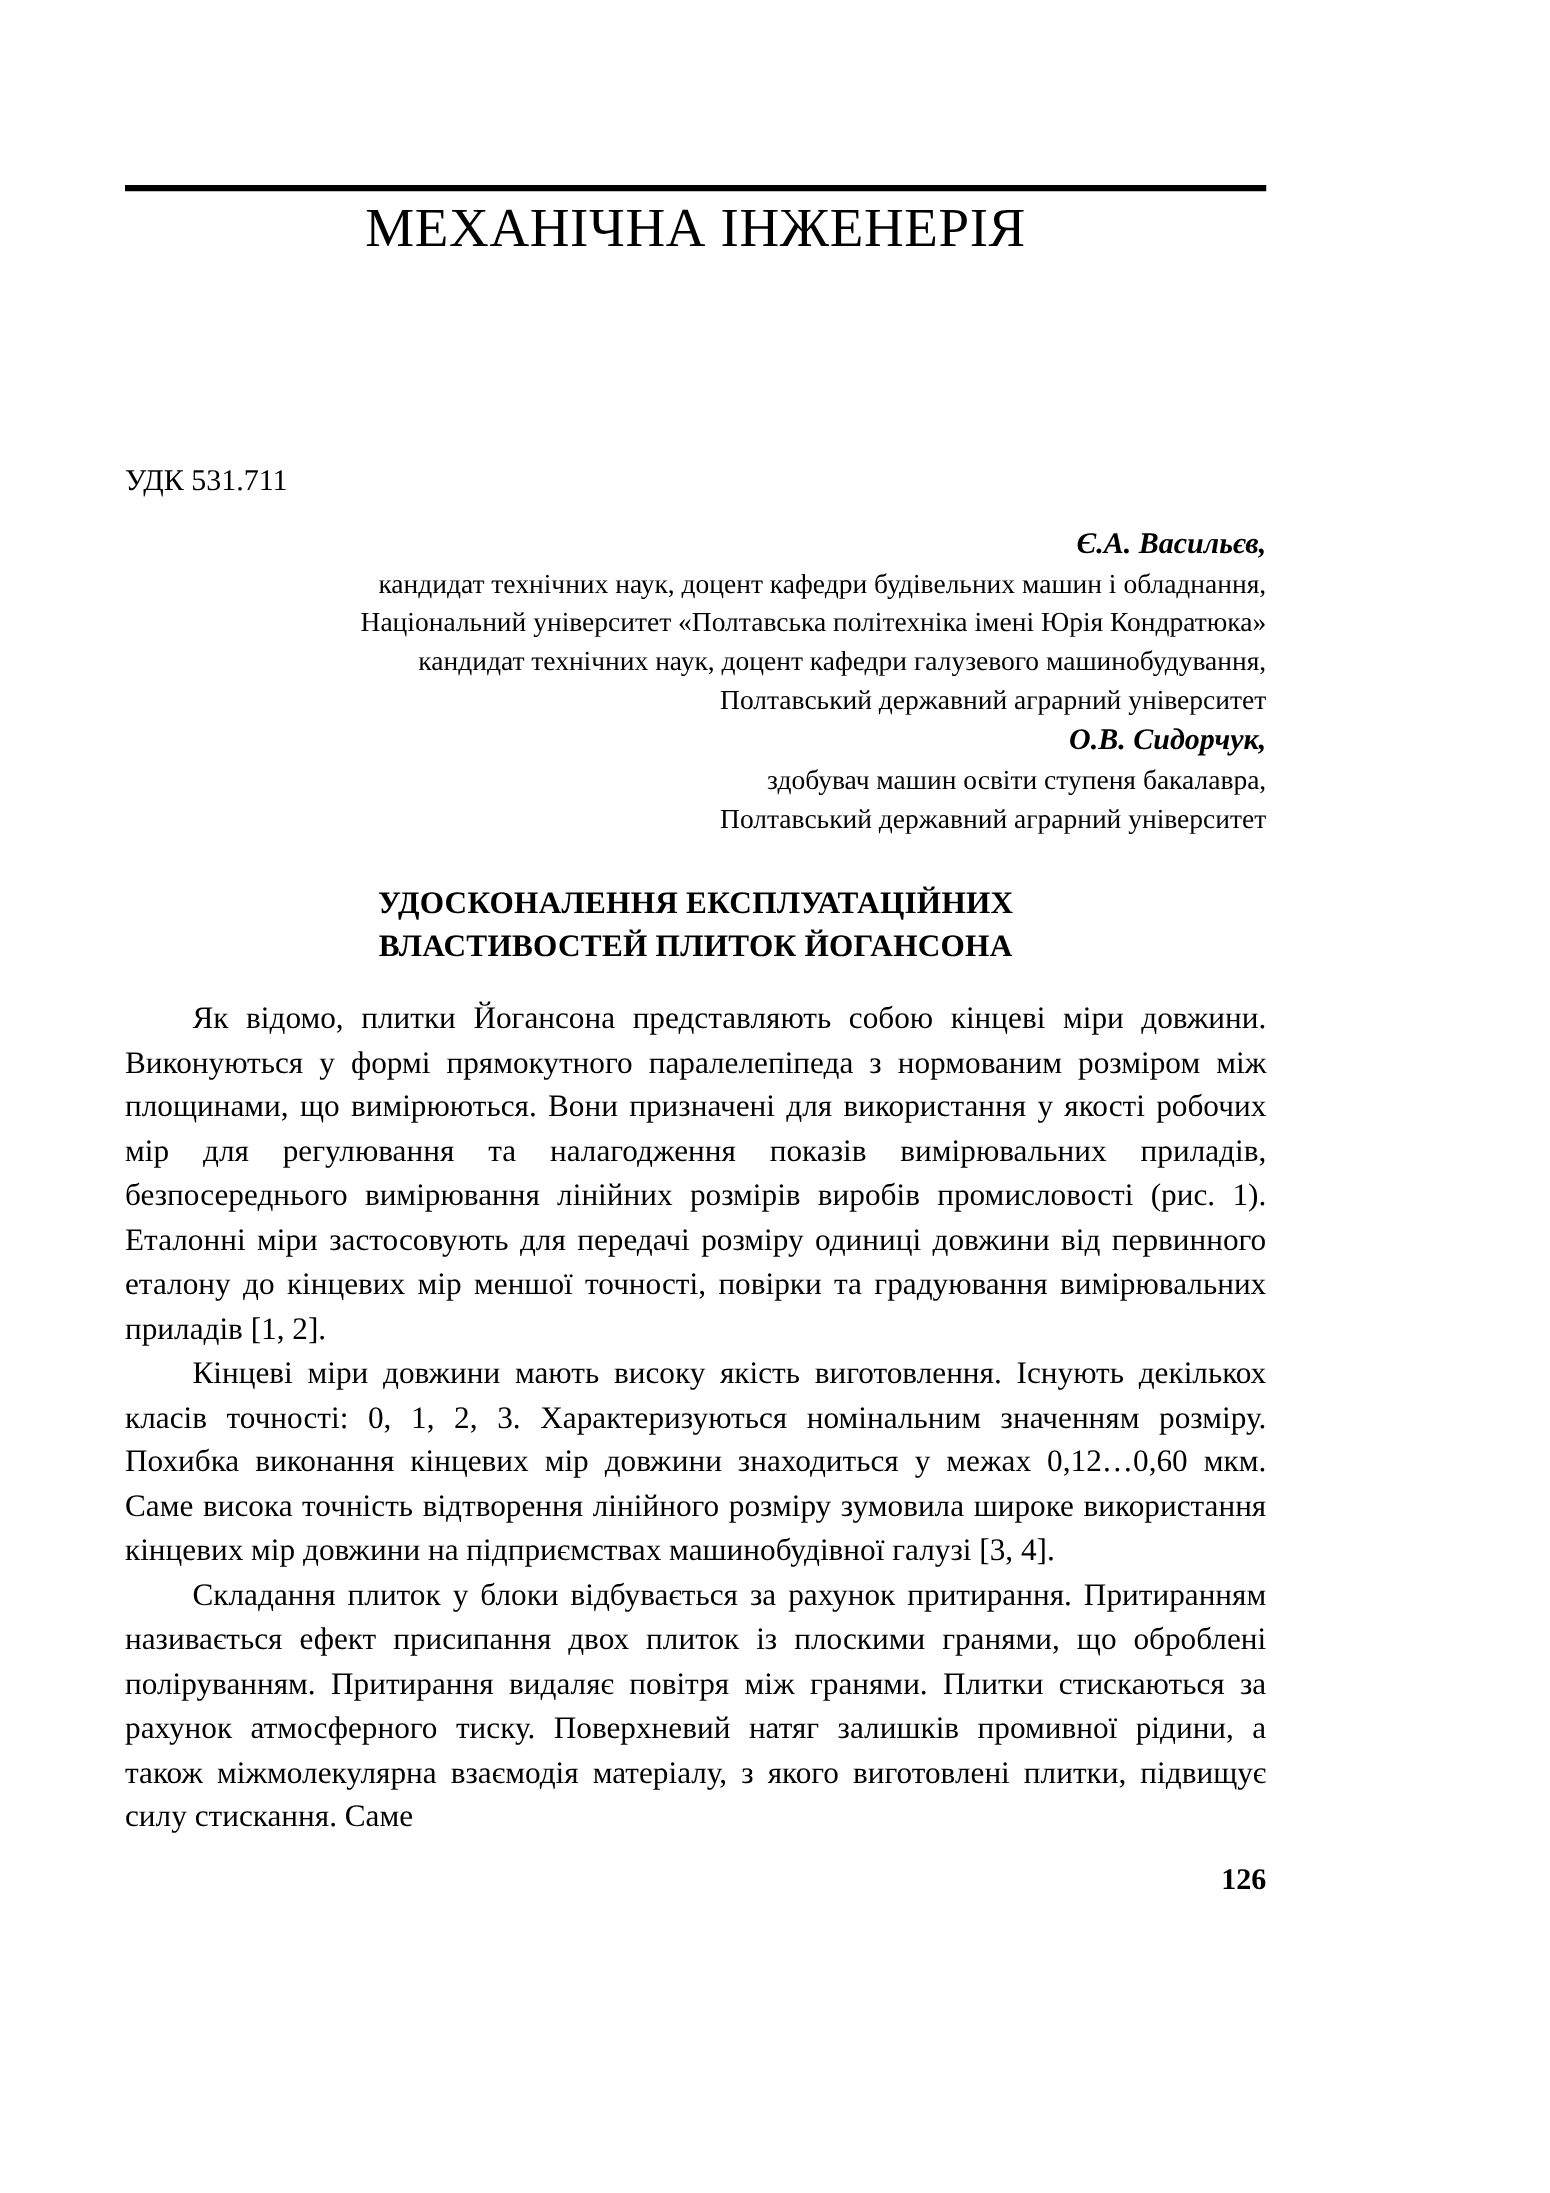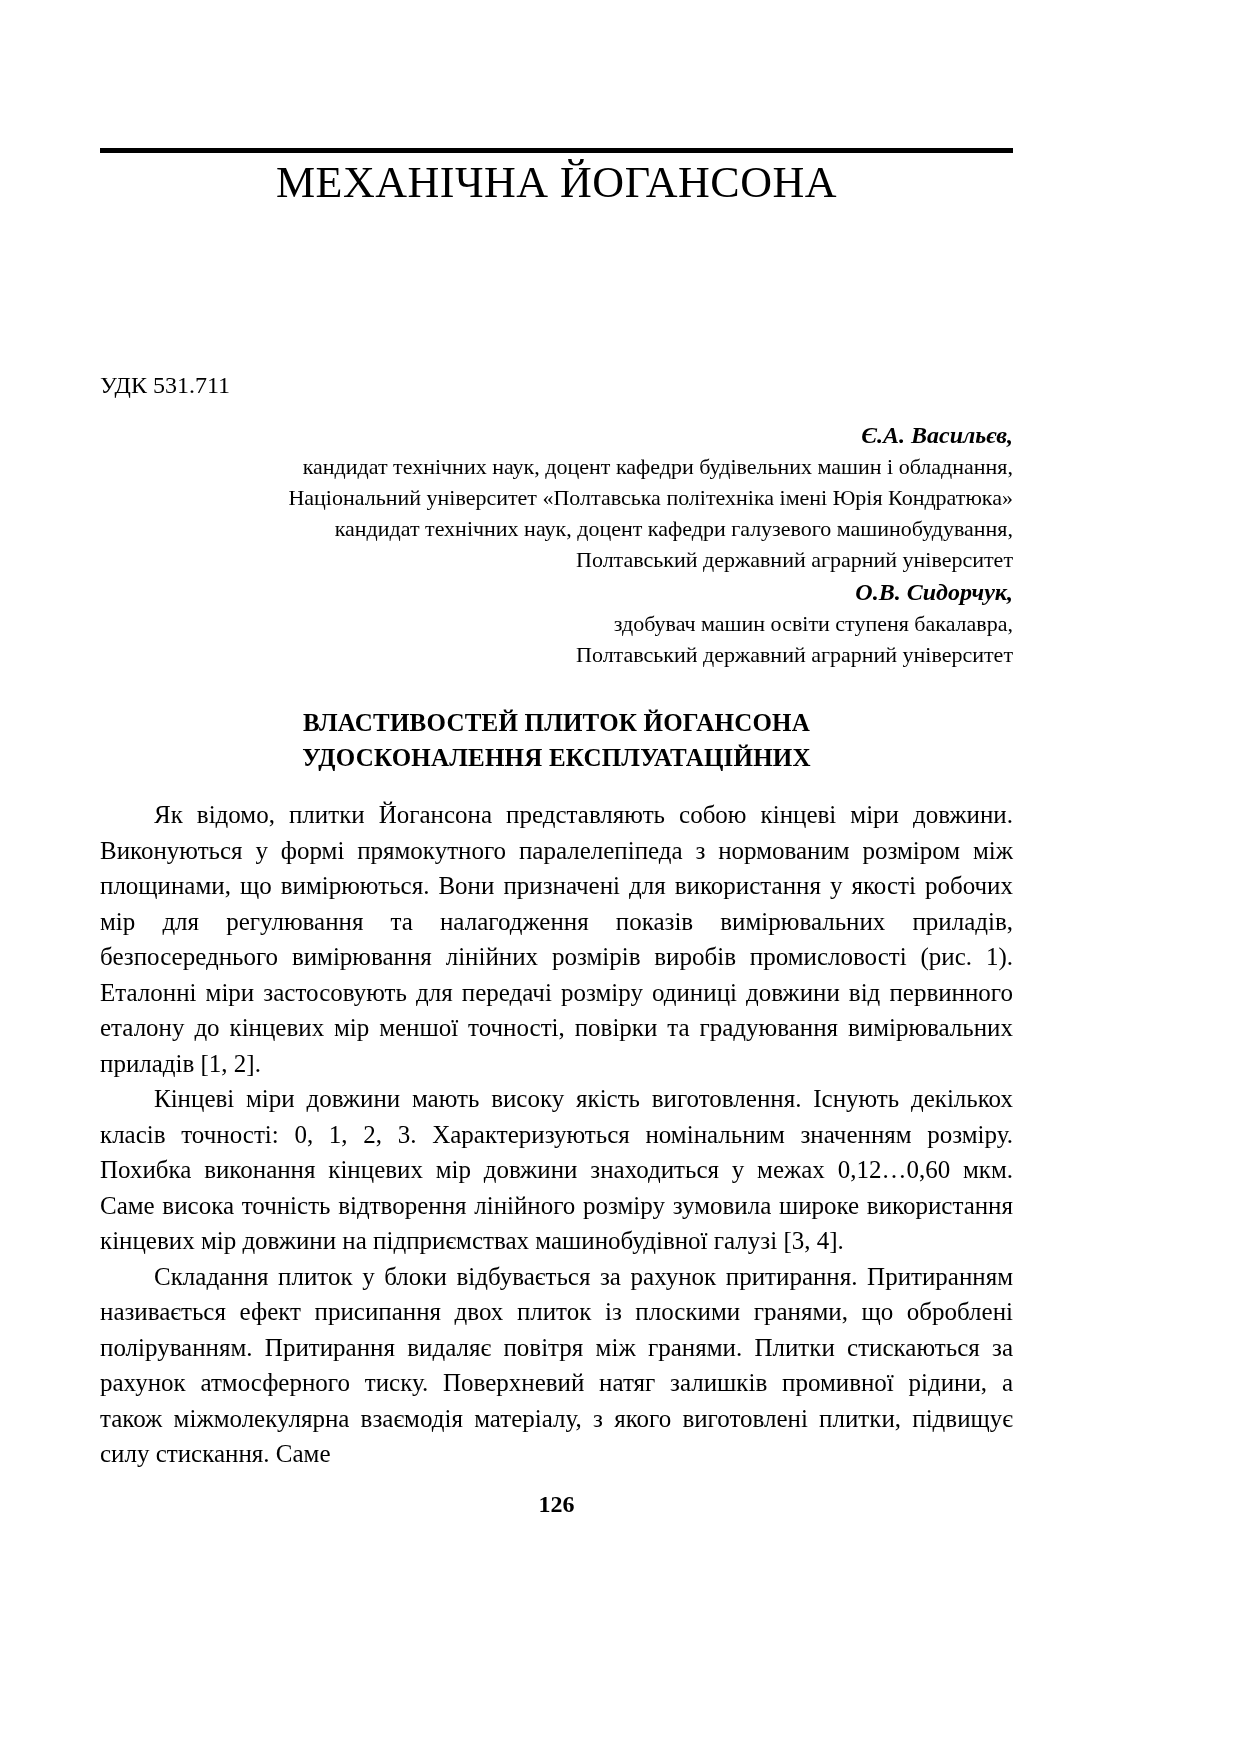--- a/index.html
+++ b/index.html
@@ -112,34 +112,34 @@
     margin: 0;
     hyphens: none;
   }
 
   
   .page-number {
     position: absolute;
     left: 100px;
     top: 1491px;
     width: 913px;
-    text-align: center;
+    text-align: right;
     font-size: 24px;
     font-weight: bold;
   }
 </style>
 </head>
 <body>
 
 <div class="page">
 
 
   <div class="rule"></div>
 
-  <div class="section-title">МЕХАНІЧНА ЙОГАНСОНА</div>
+  <div class="section-title">МЕХАНІЧНА ІНЖЕНЕРІЯ</div>
 
   <div class="udk">УДК 531.711</div>
 
   <div class="authors">
 
     <div>
       <div class="author-name">Є.А.  Васильєв,</div>
       <div class="author-affil">кандидат технічних наук, доцент кафедри будівельних машин і обладнання,</div>
       <div class="author-affil">Національний університет «Полтавська політехніка імені Юрія Кондратюка»</div>
     </div>
@@ -151,22 +151,22 @@
 
     <div>
       <div class="author-name">О.В. Сидорчук,</div>
       <div class="author-affil">здобувач машин освіти ступеня бакалавра,</div>
       <div class="author-affil">Полтавський державний аграрний університет</div>
     </div>
 
   </div>
 
   <div class="article-title">
+    <div>УДОСКОНАЛЕННЯ ЕКСПЛУАТАЦІЙНИХ</div>
     <div>ВЛАСТИВОСТЕЙ ПЛИТОК ЙОГАНСОНА</div>
-    <div>УДОСКОНАЛЕННЯ ЕКСПЛУАТАЦІЙНИХ</div>
   </div>
 
   <div class="body-text">
     <p class="para">Як відомо, плитки Йогансона представляють собою кінцеві міри довжини. Виконуються у формі прямокутного паралелепіпеда з нормованим розміром між площинами, що вимірюються. Вони призначені для використання у якості робочих мір для регулювання та налагодження показів вимірювальних приладів, безпосереднього вимірювання лінійних розмірів виробів промисловості (рис. 1). Еталонні міри застосовують для передачі розміру одиниці довжини від первинного еталону до кінцевих мір меншої точності, повірки та градуювання вимірювальних приладів [1, 2].</p>
     <p class="para">Кінцеві міри довжини мають високу якість виготовлення. Існують декількох класів точності: 0, 1, 2, 3. Характеризуються номінальним значенням розміру. Похибка виконання кінцевих мір довжини знаходиться у межах 0,12…0,60 мкм. Саме висока точність відтворення лінійного розміру зумовила широке використання кінцевих мір довжини на підприємствах машинобудівної галузі [3, 4].</p>
     <p class="para">Складання плиток у блоки відбувається за рахунок притирання. Притиранням називається ефект присипання двох плиток із плоскими гранями, що оброблені поліруванням. Притирання видаляє повітря між гранями. Плитки стискаються за рахунок атмосферного тиску. Поверхневий натяг залишків промивної рідини, а також міжмолекулярна взаємодія матеріалу, з якого виготовлені плитки, підвищує силу стискання. Саме</p>
   </div>
 
   <div class="page-number">126</div>
 

